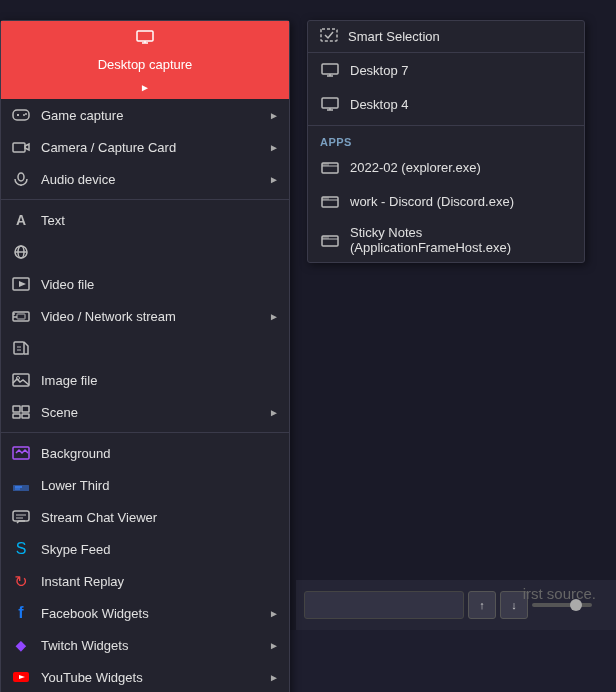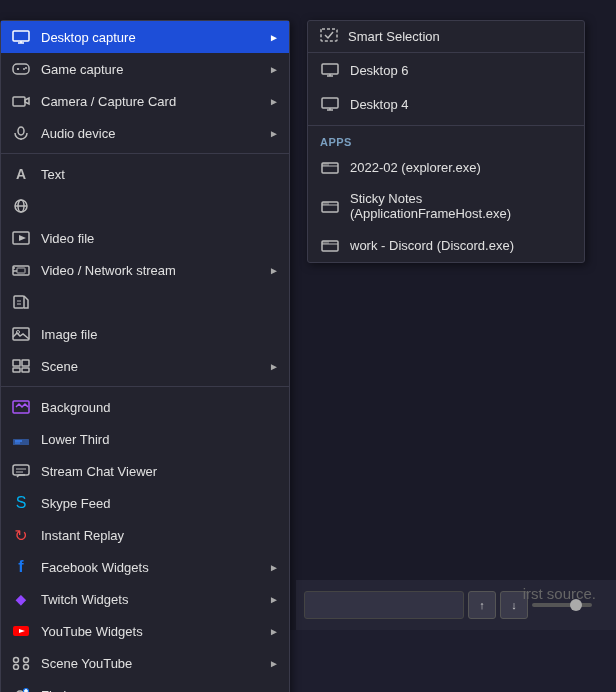--- a/index.html
+++ b/index.html
@@ -127,22 +127,23 @@
       display: flex;
       align-items: center;
       padding: 6px 10px;
       cursor: pointer;
       gap: 10px;
       position: relative;
       min-height: 30px;
     }
 
     .menu-item.active {
-      background: #1d4ed8;
+      background: #ef4444;
       color: #fff;
+      flex-direction: column;
     }
 
     .menu-item .item-icon {
       width: 20px;
       height: 20px;
       flex-shrink: 0;
       display: flex;
       align-items: center;
       justify-content: center;
       color: #bbb;
@@ -512,21 +513,21 @@
 
 
   <div class="sub-menu-item">
     <span class="item-icon">
       <svg width="18" height="14" viewBox="0 0 18 14" fill="none">
         <rect x="1" y="1" width="16" height="10" rx="1" stroke="#bbb" stroke-width="1.5"></rect>
         <line x1="6" y1="13" x2="12" y2="13" stroke="#bbb" stroke-width="1.5"></line>
         <line x1="9" y1="11" x2="9" y2="13" stroke="#bbb" stroke-width="1.5"></line>
       </svg>
     </span>
-    <span>Desktop 6</span>
+    <span>Desktop 7</span>
   </div>
 
   <div class="sub-menu-item">
     <span class="item-icon">
       <svg width="18" height="14" viewBox="0 0 18 14" fill="none">
         <rect x="1" y="1" width="16" height="10" rx="1" stroke="#bbb" stroke-width="1.5"></rect>
         <line x1="6" y1="13" x2="12" y2="13" stroke="#bbb" stroke-width="1.5"></line>
         <line x1="9" y1="11" x2="9" y2="13" stroke="#bbb" stroke-width="1.5"></line>
       </svg>
     </span>
@@ -549,32 +550,32 @@
   </div>
 
   <div class="sub-menu-item">
     <span class="item-icon">
       <svg width="18" height="14" viewBox="0 0 18 14" fill="none">
         <rect x="1" y="3" width="16" height="10" rx="1" stroke="#bbb" stroke-width="1.5"></rect>
         <rect x="1" y="3" width="7" height="3" rx="0.5" fill="#bbb" opacity="0.4"></rect>
         <line x1="1" y1="6" x2="17" y2="6" stroke="#bbb" stroke-width="1"></line>
       </svg>
     </span>
-    <span>Sticky Notes (ApplicationFrameHost.exe)</span>
+    <span>work - Discord (Discord.exe)</span>
   </div>
 
   <div class="sub-menu-item">
     <span class="item-icon">
       <svg width="18" height="14" viewBox="0 0 18 14" fill="none">
         <rect x="1" y="3" width="16" height="10" rx="1" stroke="#bbb" stroke-width="1.5"></rect>
         <rect x="1" y="3" width="7" height="3" rx="0.5" fill="#bbb" opacity="0.4"></rect>
         <line x1="1" y1="6" x2="17" y2="6" stroke="#bbb" stroke-width="1"></line>
       </svg>
     </span>
-    <span>work - Discord (Discord.exe)</span>
+    <span>Sticky Notes (ApplicationFrameHost.exe)</span>
   </div>
 </div>
 
 <div class="bottom-bar">
   <button class="add-source-btn">
     <span class="plus-icon">+</span>
     <span>Add Source</span>
   </button>
   <span class="paste-text">Paste</span>
 </div>

